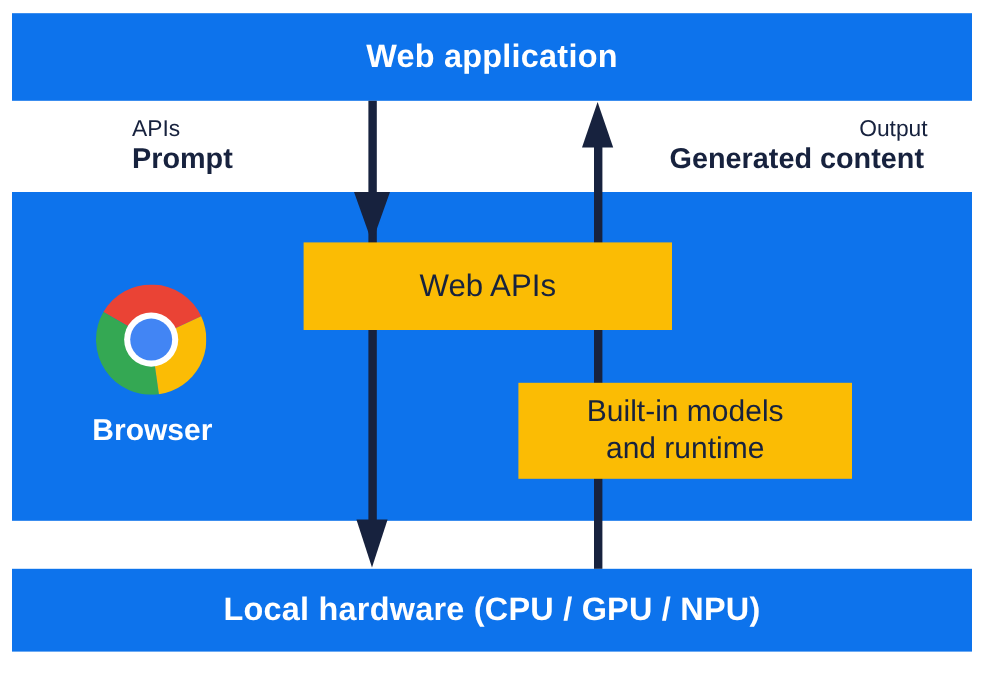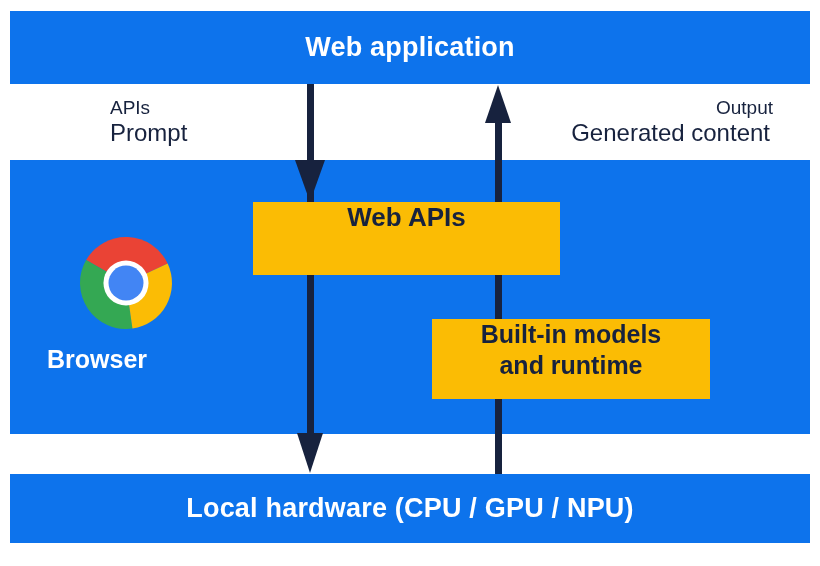--- a/index.html
+++ b/index.html
@@ -28,21 +28,21 @@
   }
   .band-top{top:11px;height:73px;}
   .band-mid{top:160px;height:274px;}
   .band-bottom{top:474px;height:69px;}
   .band-title{
     color:#ffffff;font-size:27px;font-weight:bold;letter-spacing:.2px;
   }
   
   .flow-label{position:absolute;color:var(--dark-navy,#17223e);}
   .lbl-small{font-size:19px;font-weight:400;line-height:21px;}
-  .lbl-big{font-size:24px;font-weight:normal;line-height:26px;}
+  .lbl-big{font-size:24px;font-weight:bold;line-height:26px;}
   .input-small{left:110px;top:97px;}
   .input-big{left:110px;top:120px;}
   .output-small{right:47px;top:97px;text-align:center;}
   .output-big{right:50px;top:120px;text-align:center;}
   
   .shaft{
     position:absolute;width:7px;background:var(--dark-navy,#17223e);z-index:2;
   }
   .shaft-down{left:307px;top:84px;height:353px;}
   .shaft-up{left:495px;top:121px;height:353px;}
@@ -58,30 +58,30 @@
     border-top:40px solid var(--dark-navy,#17223e);
   }
   .head-up{
     left:485px;top:85px;
     border-left:13px solid transparent;border-right:13px solid transparent;
     border-bottom:38px solid var(--dark-navy,#17223e);
   }
   
   .ybox{
     position:absolute;background:var(--box-yellow,#fbbc04);
-    display:flex;flex-direction:column;align-items:center;justify-content:flex-start;
-    color:var(--dark-navy,#17223e);font-weight:bold;text-align:center;
+    display:flex;flex-direction:column;align-items:center;justify-content:center;
+    color:var(--dark-navy,#17223e);font-weight:normal;text-align:center;
     z-index:3;
   }
   .box-webapis{left:253px;top:202px;width:307px;height:73px;font-size:26px;}
   .box-builtin{left:432px;top:319px;width:278px;height:80px;font-size:25px;line-height:31px;}
   
   .chrome-logo{position:absolute;left:80px;top:237px;width:92px;height:92px;z-index:1;}
   .browser-label{
-    position:absolute;left:47px;top:345px;width:160px;
+    position:absolute;left:47px;top:345px;width:160px;text-align:center;
     color:#ffffff;font-size:25px;font-weight:bold;z-index:1;
   }
   .c-red{fill:var(--chrome-red,#ea4335);}
   .c-yellow{fill:var(--chrome-yellow,#fbbc05);}
   .c-green{fill:var(--chrome-green,#34a853);}
   .c-blue{fill:var(--chrome-blue,#4285f4);}
   .c-white{fill:#ffffff;}
 </style>
 </head>
 <body>

